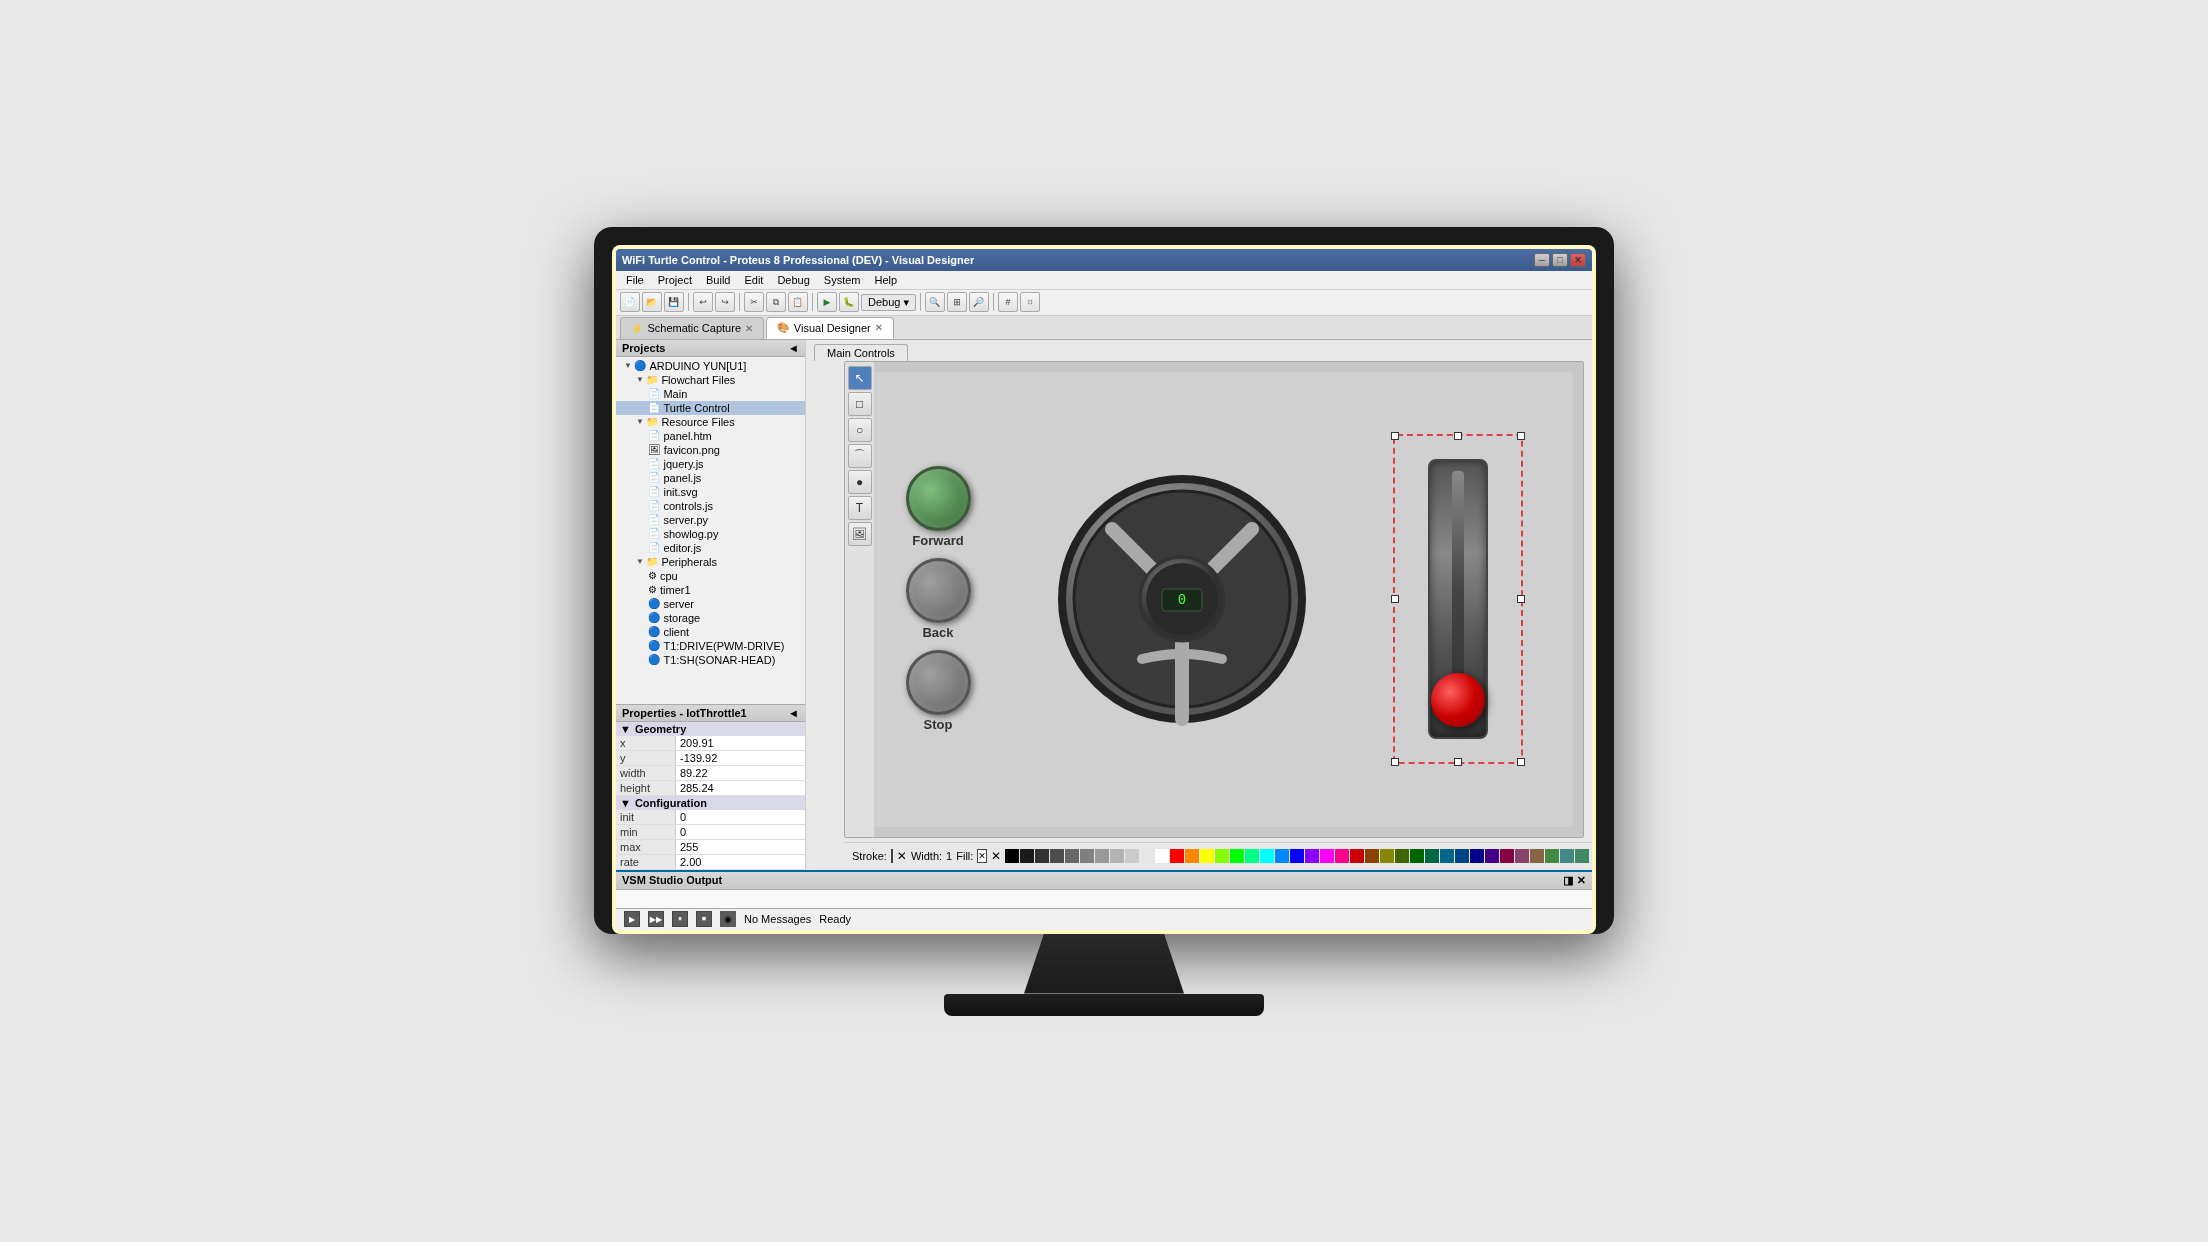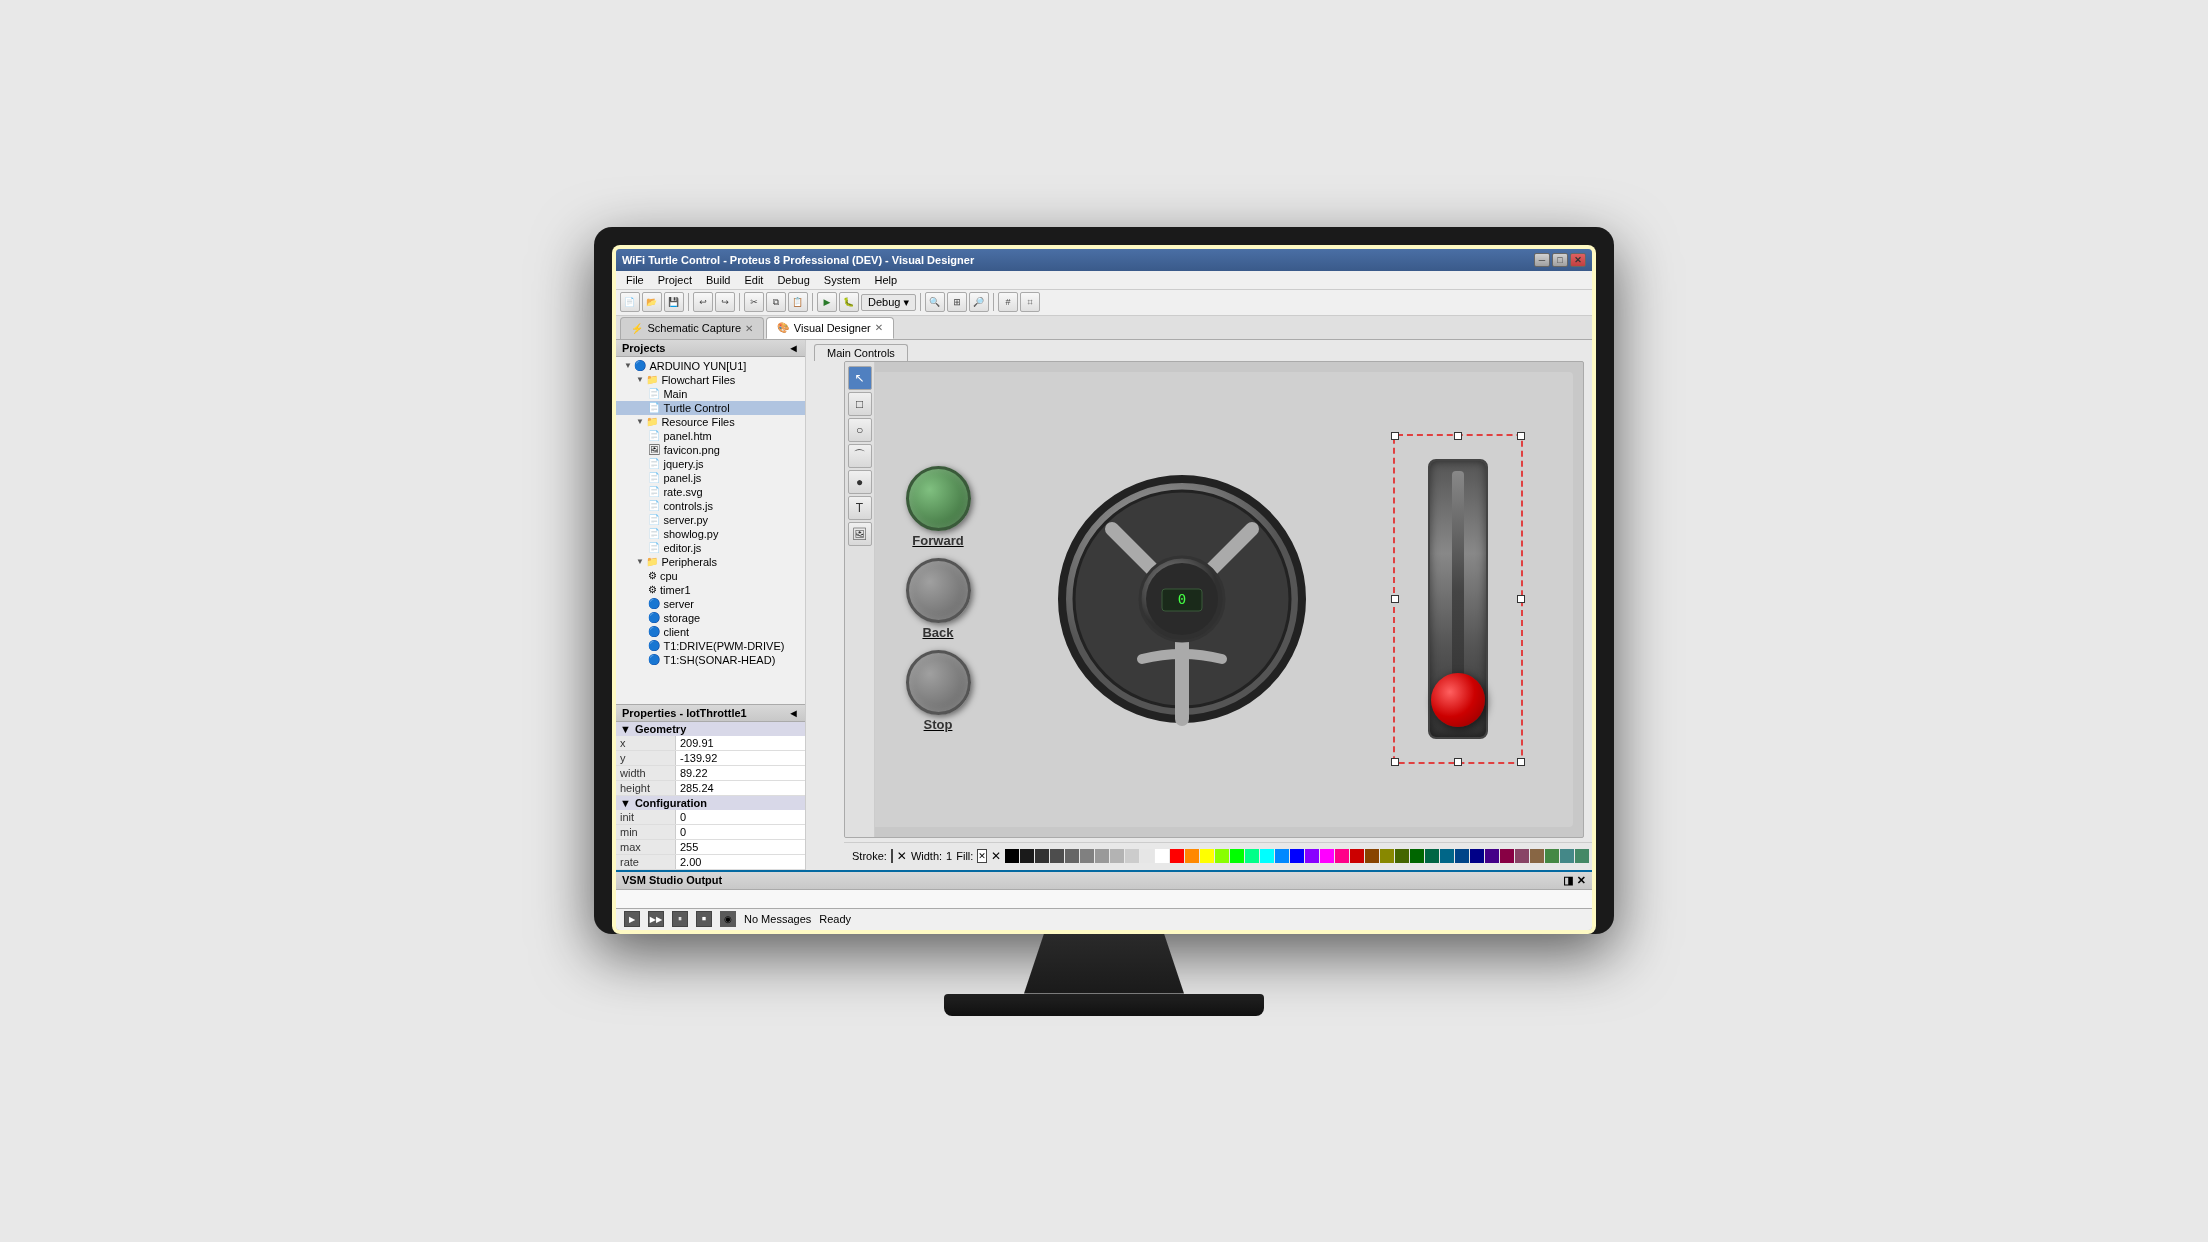--- a/index.html
+++ b/index.html
@@ -289,21 +289,20 @@
       justify-content: space-around;
       padding: 20px;
     }
 
     
     .controls-group {
       display: flex;
       flex-direction: column;
       align-items: center;
       gap: 10px;
-      text-decoration: underline;
     }
     .ctrl-btn {
       width: 65px;
       height: 65px;
       border-radius: 50%;
       border: 3px solid #555;
       background: radial-gradient(circle at 35% 35%, #a0a0a0, #606060);
       box-shadow: 2px 2px 6px rgba(0,0,0,0.5), inset 0 0 8px rgba(255,255,255,0.2);
       cursor: pointer;
       position: relative;
@@ -590,21 +589,21 @@
               <div class="tree-item indent3">
                 <span class="tree-icon">📄</span>
                 <span>jquery.js</span>
               </div>
               <div class="tree-item indent3">
                 <span class="tree-icon">📄</span>
                 <span>panel.js</span>
               </div>
               <div class="tree-item indent3">
                 <span class="tree-icon">📄</span>
-                <span>rate.svg</span>
+                <span>init.svg</span>
               </div>
               <div class="tree-item indent3">
                 <span class="tree-icon">📄</span>
                 <span>controls.js</span>
               </div>
               <div class="tree-item indent3">
                 <span class="tree-icon">📄</span>
                 <span>server.py</span>
               </div>
               <div class="tree-item indent3">

